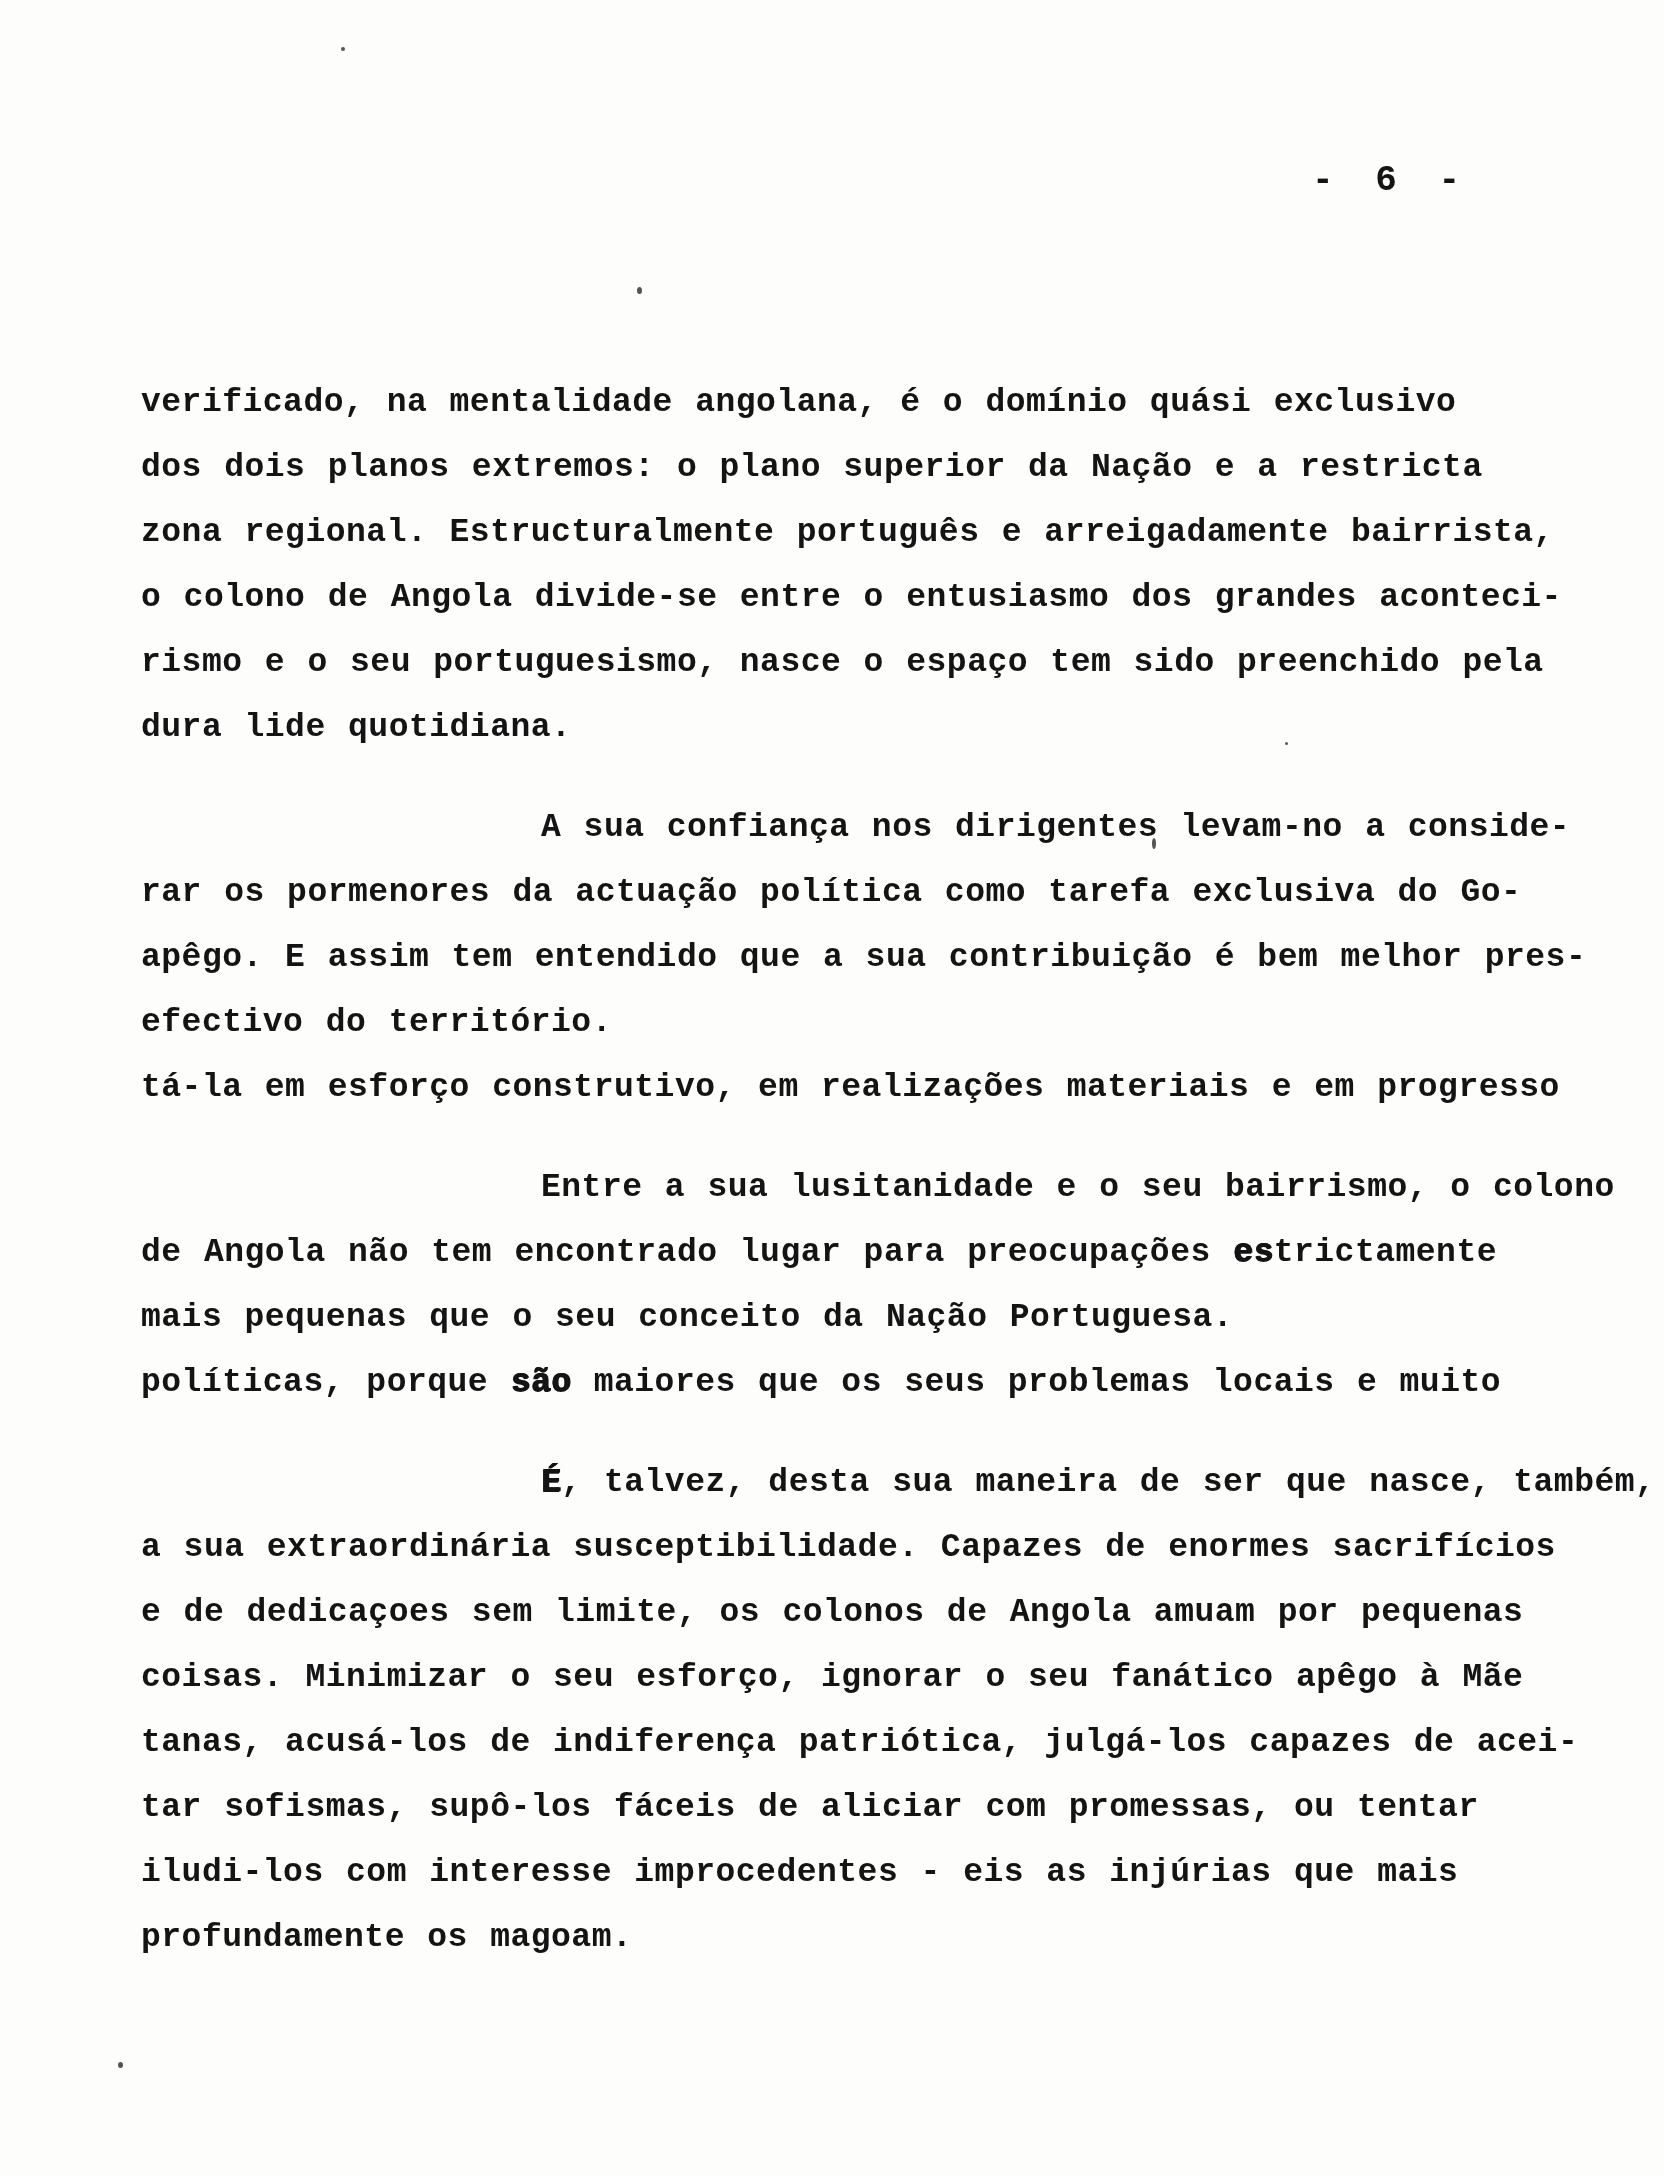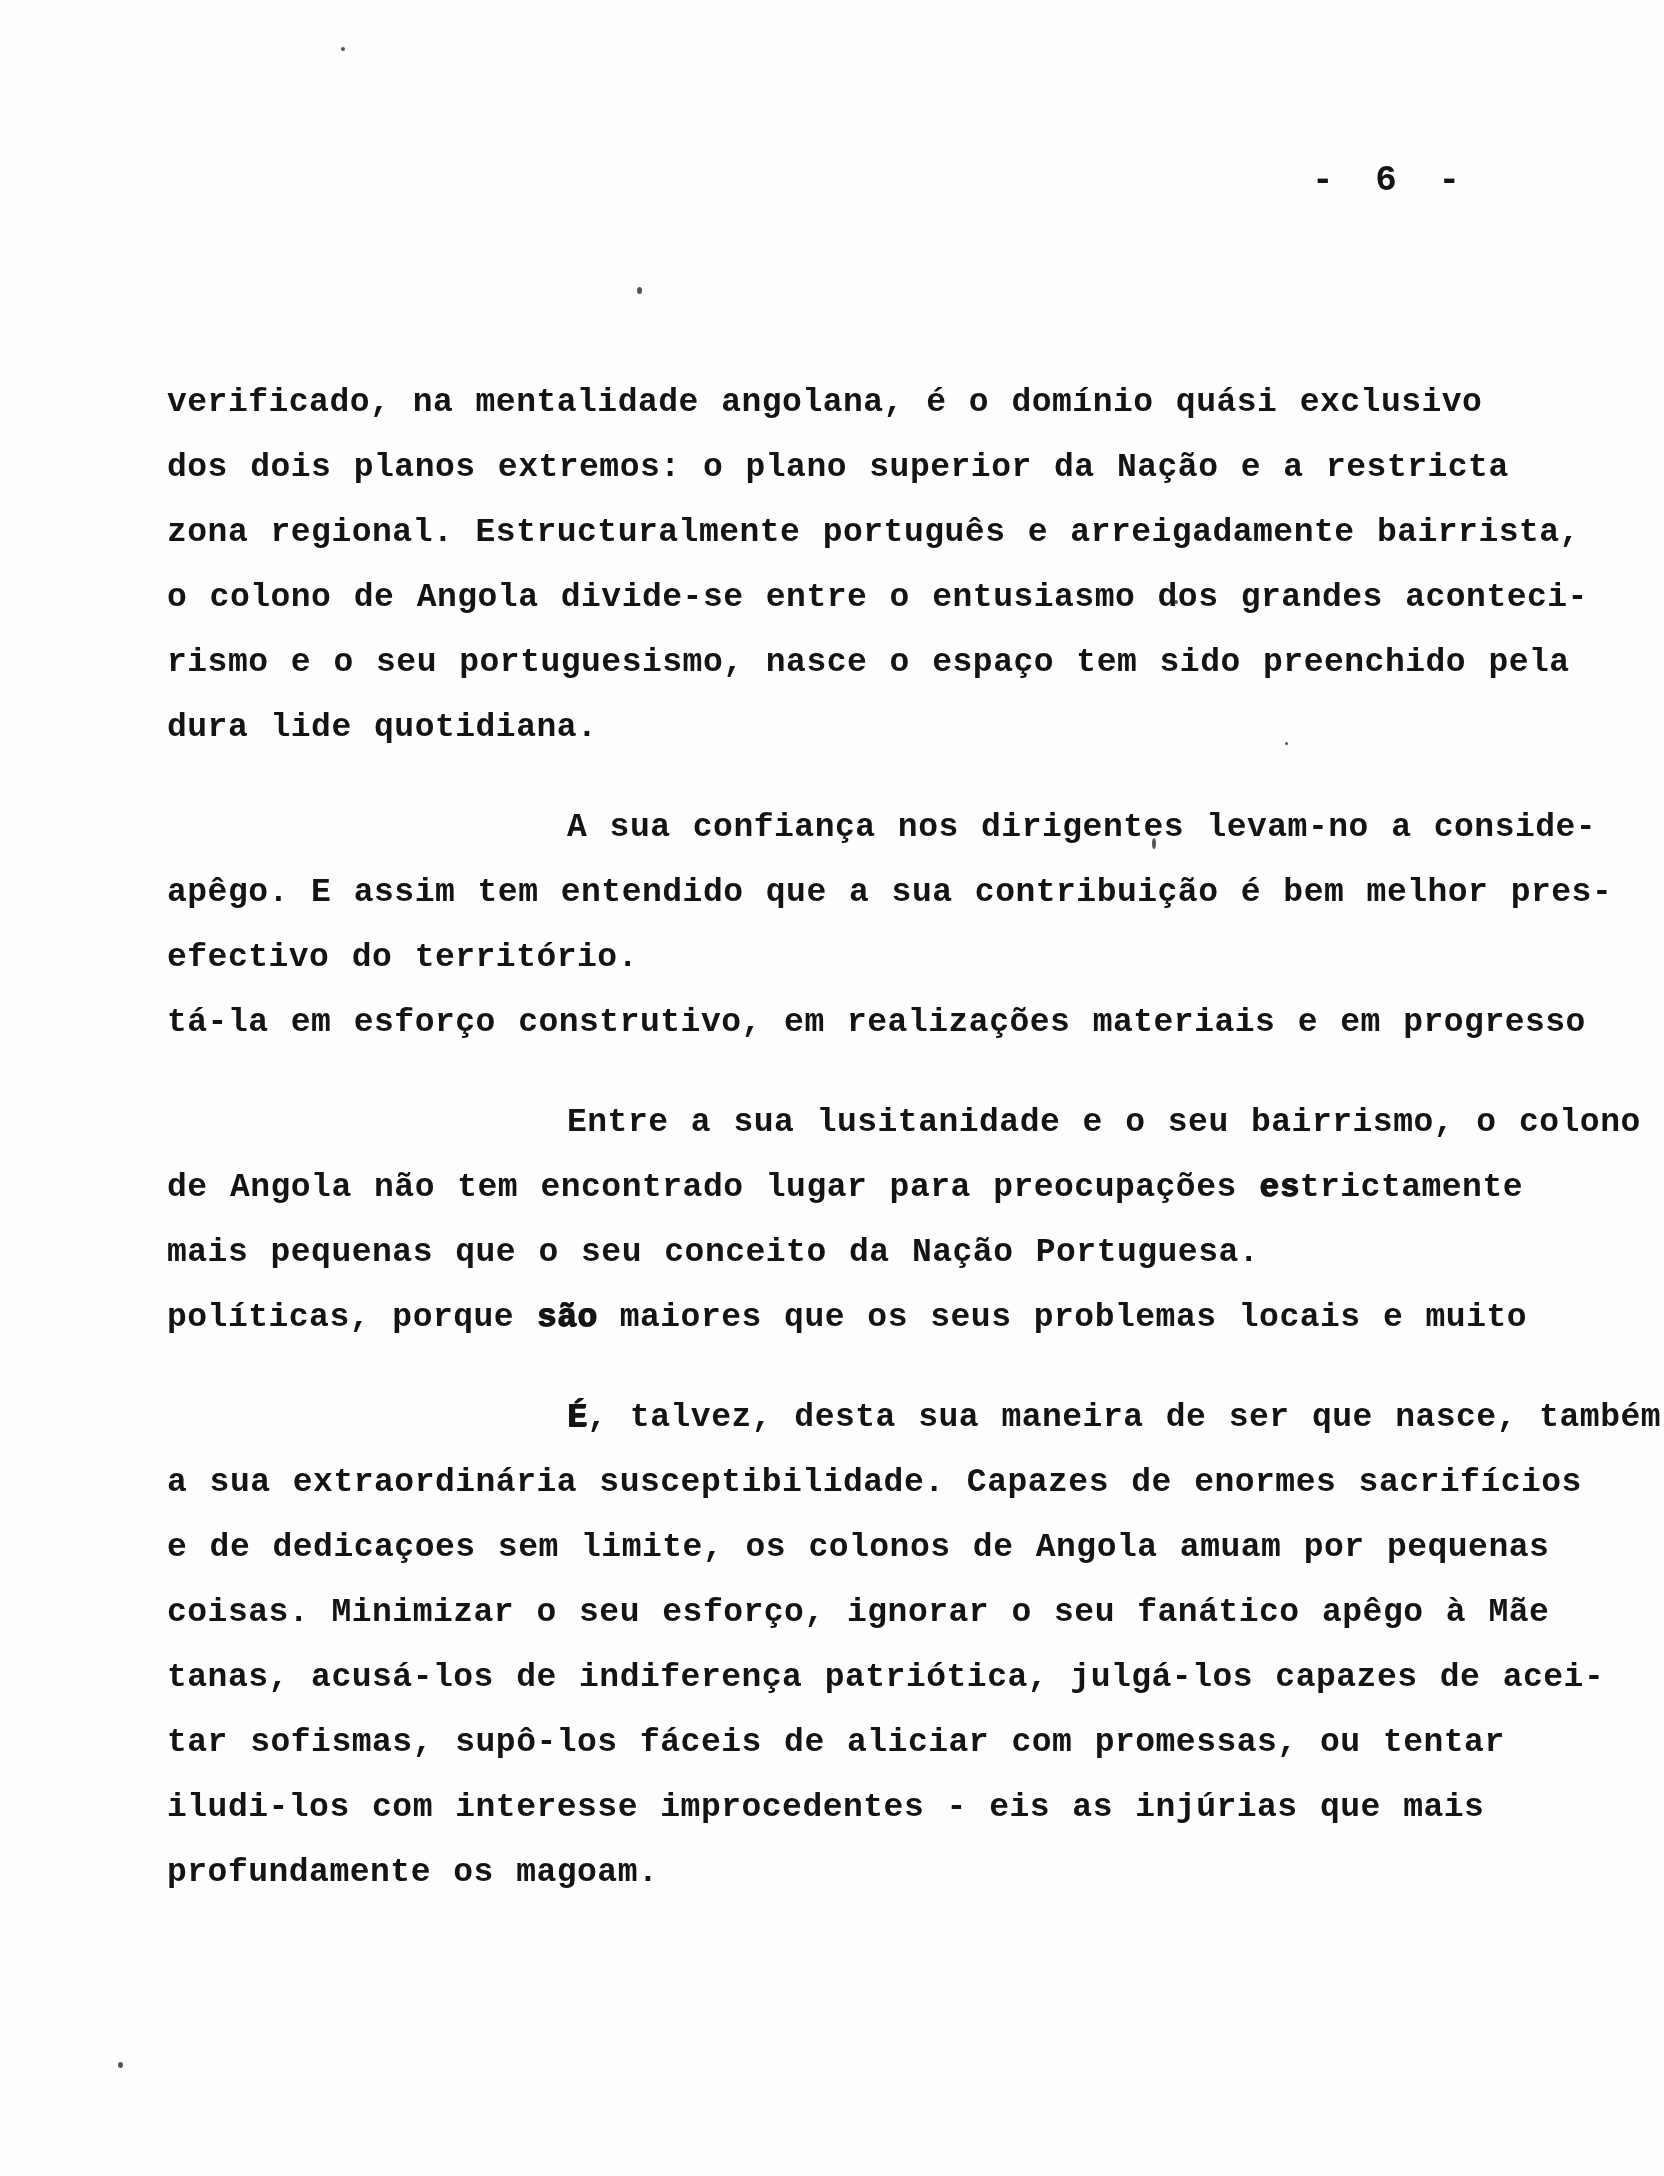--- a/index.html
+++ b/index.html
@@ -23,21 +23,21 @@
     position: absolute;
     top: 160px;
     left: 1312px;
     font-size: 36px;
     font-weight: 700;
     letter-spacing: 10px;
     white-space: pre;
   }
   .doc-body {
     position: absolute;
-    left: 167px;
+    left: 141px;
     top: 370px;
     width: 1460px;
   }
   .para {
     margin: 0 0 35px 0;
   }
   .line {
     height: 65px;
     line-height: 65px;
     font-size: 33px;
@@ -70,20 +70,21 @@
       <div class="para">
         <div class="line"><span>verificado, na mentalidade angolana, é o domínio quási exclusivo</span></div>
         <div class="line"><span>dos dois planos extremos: o plano superior da Nação e a restricta</span></div>
         <div class="line"><span>zona regional. Estructuralmente português e arreigadamente bairrista,</span></div>
         <div class="line"><span>o colono de Angola divide-se entre o entusiasmo dos grandes aconteci-</span></div>
         <div class="line"><span>rismo e o seu portuguesismo, nasce o espaço tem sido preenchido pela</span></div>
         <div class="line"><span>dura lide quotidiana.</span></div>
       </div>
       <div class="para indented">
         <div class="line"><span>A sua confiança nos dirigentes levam-no a conside-</span></div>
+        <div class="line"><span>rar os pormenores da actuação política como tarefa exclusiva do Go-</span></div>
         <div class="line"><span>apêgo. E assim tem entendido que a sua contribuição é bem melhor pres-</span></div>
         <div class="line"><span>efectivo do território.</span></div>
         <div class="line"><span>tá-la em esforço construtivo, em realizações materiais e em progresso</span></div>
       </div>
       <div class="para indented">
         <div class="line"><span>Entre a sua lusitanidade e o seu bairrismo, o colono</span></div>
         <div class="line"><span>de Angola não tem encontrado lugar para preocupações </span><span class="overstrike">es</span><span>trictamente</span></div>
         <div class="line"><span>mais pequenas que o seu conceito da Nação Portuguesa.</span></div>
         <div class="line"><span>políticas, porque </span><span class="overstrike">são</span><span> maiores que os seus problemas locais e muito</span></div>
       </div>

